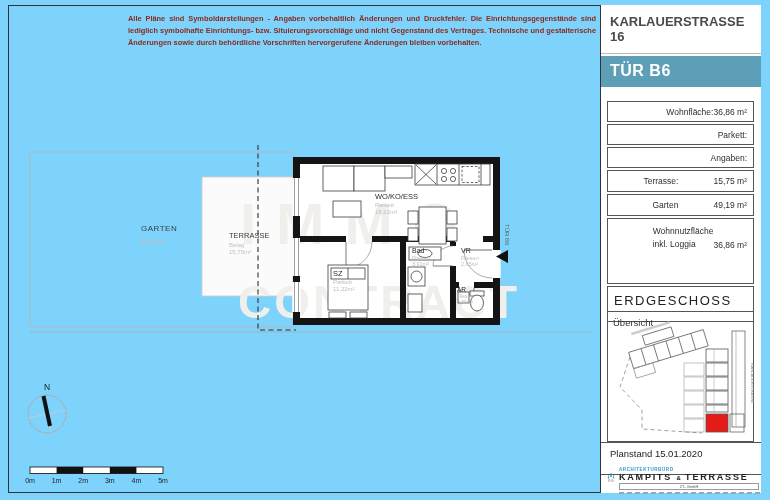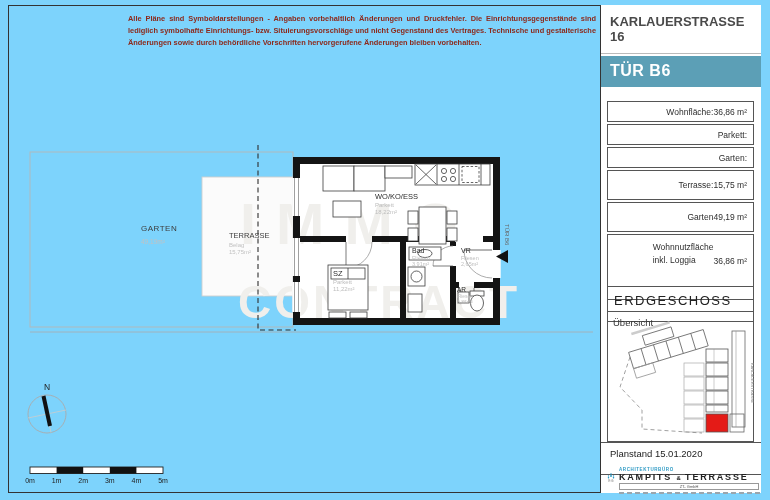--- a/index.html
+++ b/index.html
@@ -18,21 +18,21 @@
         border-bottom:1px solid #bbb;box-sizing:border-box;
         font-size:13px;font-weight:bold;color:#4a4a4a;padding:9px 0 0 9px;}
   .sb-unit{position:absolute;left:0;top:51px;width:100%;height:31px;
         color:#fff;font-size:16px;font-weight:bold;letter-spacing:.5px;
         padding:6px 0 0 9px;box-sizing:border-box;}
   .sb-rows{position:absolute;left:6px;top:96px;right:7px;}
   .sb-row{border:1px solid #555;box-sizing:border-box;display:flex;
         justify-content:flex-end;align-items:center;
         font-size:8.5px;color:#2e2e2e;padding:0 6px;margin-bottom:2px;}
   .sb-row .val{white-space:nowrap;}
-  .sb-row.h21{height:21px;} .sb-row.h22{height:30px;}
+  .sb-row.h21{height:21px;} .sb-row.h22{height:22px;gap:35px;}
   .sb-row.big{height:66px;align-items:flex-start;padding-top:6px;}
   .sb-row.big .lbl{line-height:1.5;}
   .sb-row.big .val{margin-top:15px;}
   .sb-floor{position:absolute;left:6px;top:281px;right:7px;height:36px;
         border:1px solid #555;box-sizing:border-box;font-size:13px;
         letter-spacing:1.5px;color:#222;padding:6px 0 0 6px;}
   .sb-overview{position:absolute;left:6px;top:306px;right:7px;height:131px;
         border:1px solid #555;box-sizing:border-box;}
   .sb-overview .ov-label{position:absolute;left:5px;top:5px;font-size:9.5px;color:#333;}
   .sb-overview svg{position:absolute;left:2px;top:3px;}
@@ -231,21 +231,21 @@
     <div class="sb-rows">
       <div class="sb-row h21">
         <span class="lbl">Wohnfläche:</span>
         <span class="val">36,86 m²</span>
       </div>
       <div class="sb-row h21">
         <span class="lbl">Parkett:</span>
         <span class="val"></span>
       </div>
       <div class="sb-row h21">
-        <span class="lbl">Garten:</span>
+        <span class="lbl">Angaben:</span>
         <span class="val"></span>
       </div>
       <div class="sb-row h22">
         <span class="lbl">Terrasse:</span>
         <span class="val">15,75 m²</span>
       </div>
       <div class="sb-row h22">
         <span class="lbl">Garten</span>
         <span class="val">49,19 m²</span>
       </div>

